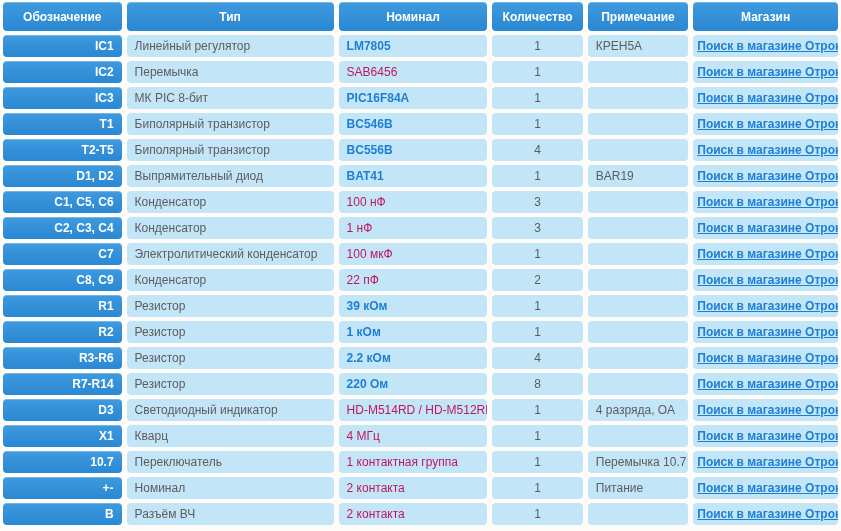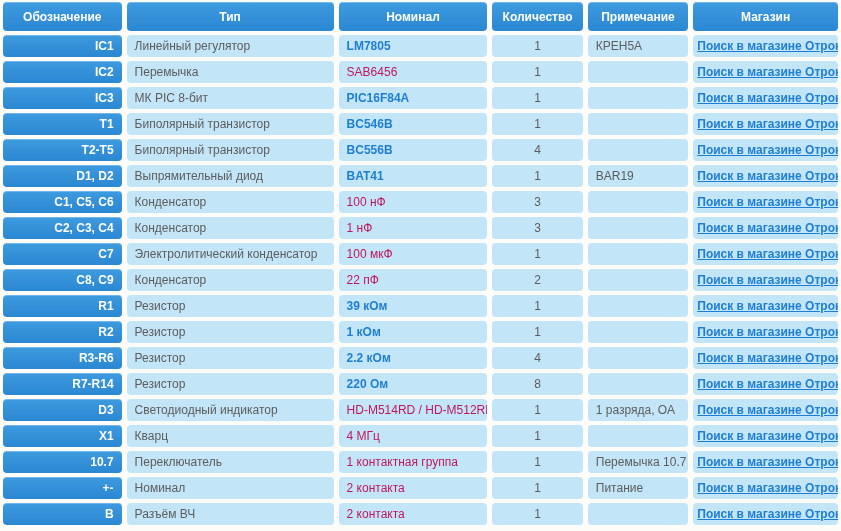--- a/index.html
+++ b/index.html
@@ -378,21 +378,21 @@
     <td class="cell">
       <span>Светодиодный индикатор</span>
     </td>
     <td class="cell">
       <span class="val-text">HD-M514RD / HD-M512RD</span>
     </td>
     <td class="cell qty">
       <span>1</span>
     </td>
     <td class="cell note">
-      <span>1 разряда, ОА</span>
+      <span>4 разряда, ОА</span>
     </td>
     <td class="cell shop">
       <a href="#" class="shop-link">Поиск в магазине Отрон</a>
     </td>
   </tr>
         <tr>
     <td class="des">
       <span>X1</span>
     </td>
     <td class="cell">

